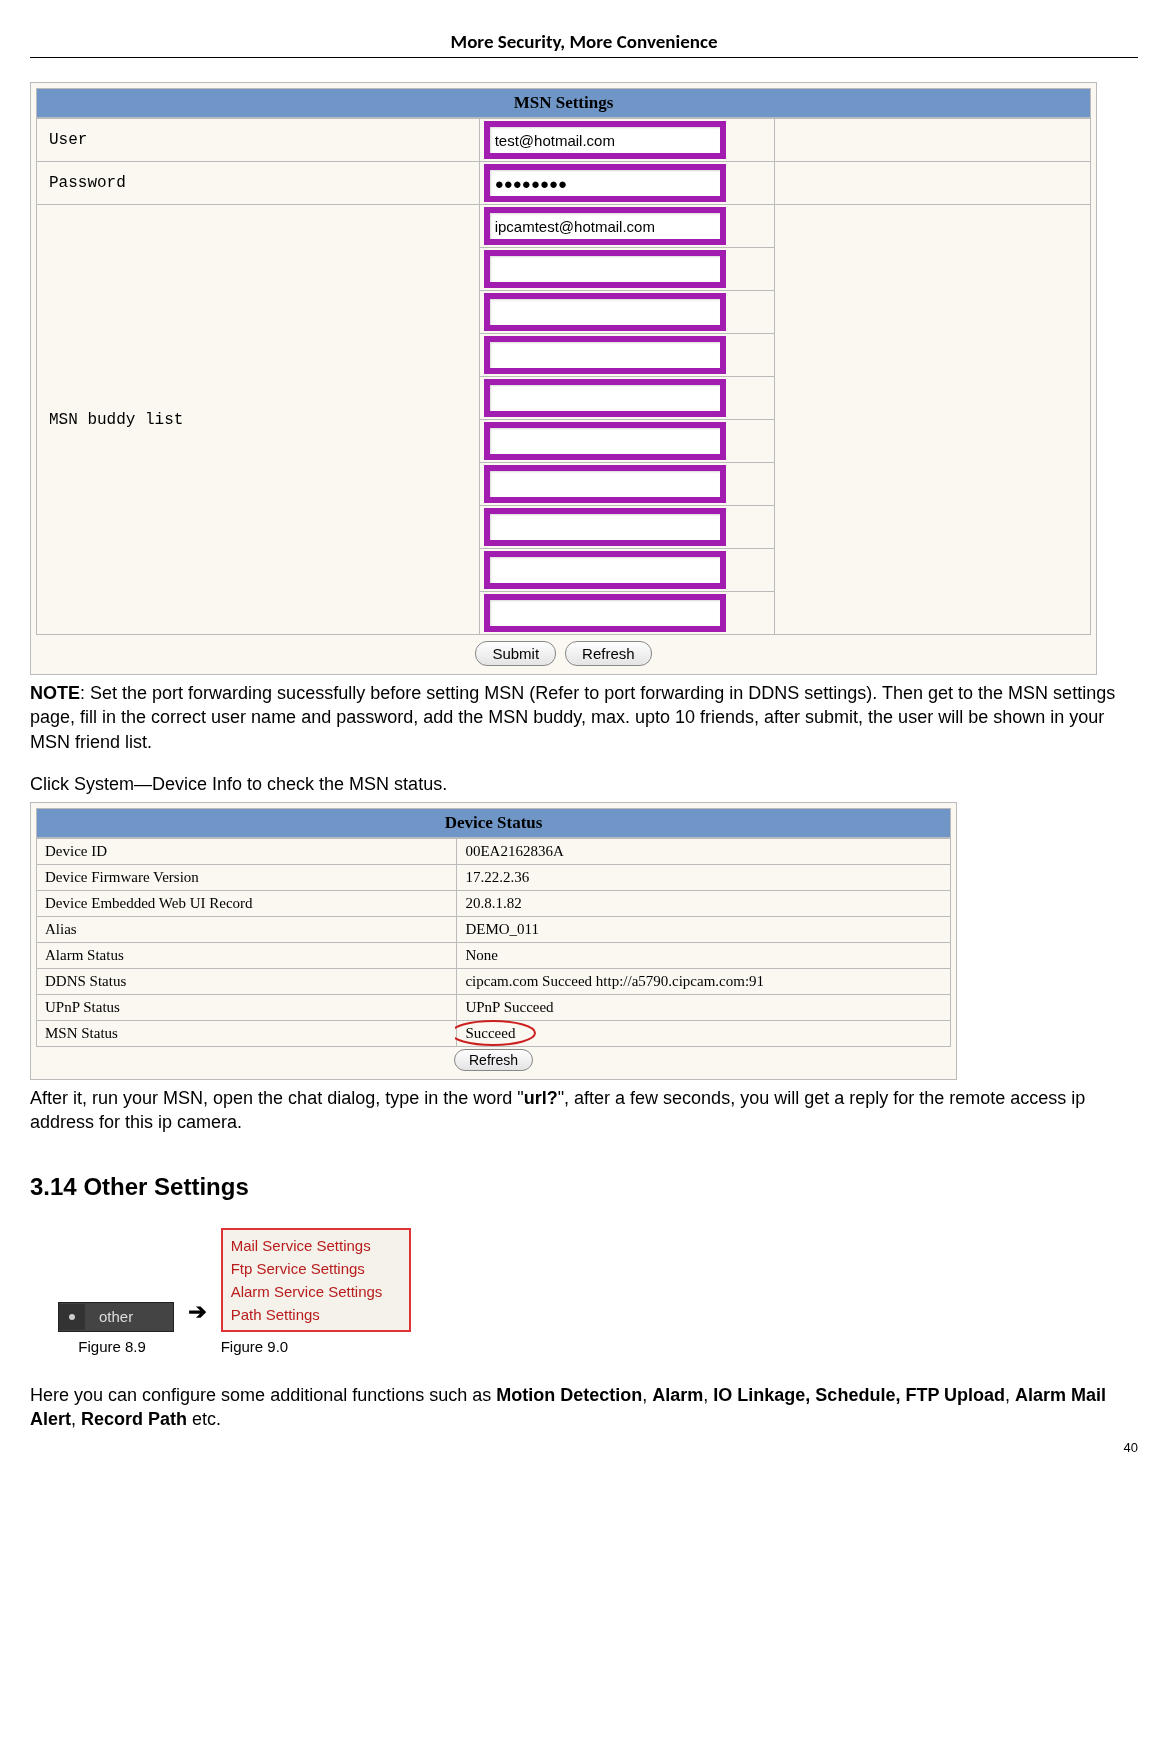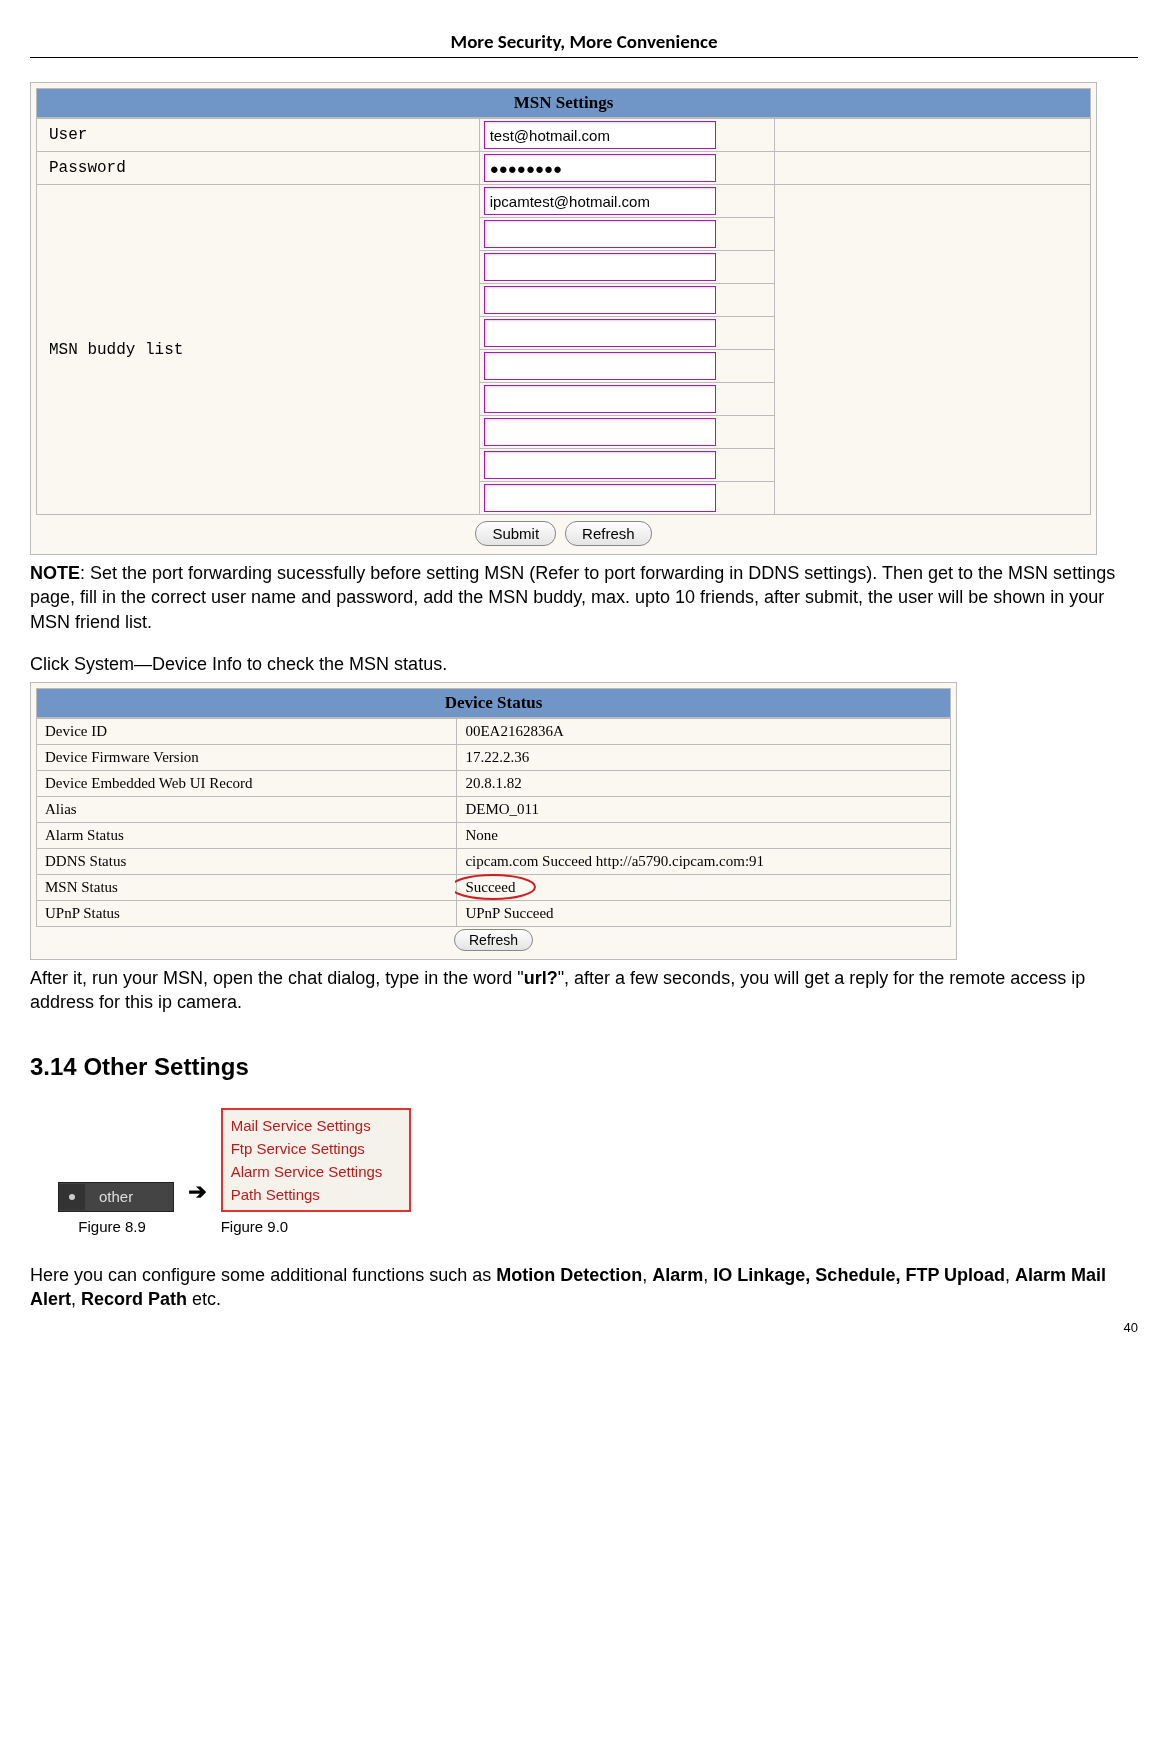--- a/index.html
+++ b/index.html
@@ -59,21 +59,21 @@
     padding-left: 12px;
   }
   table.form-table td.input-cell {
     width: 28%;
     padding: 2px 4px;
   }
   table.form-table td.extra-cell { background: #fbf8f1; }
   .text-input {
     font-family: Arial, sans-serif;
     font-size: 15px;
-    border: 1px solid #a21caf;
+    border: 6px solid #a21caf;
     box-shadow: inset 1px 1px 2px rgba(0,0,0,0.15);
     padding: 3px 5px;
     width: 220px;
     height: 20px;
     box-sizing: content-box;
   }
   .button-bar {
     text-align: center;
     margin-top: 6px;
   }
@@ -230,34 +230,34 @@
         </tr>
     <tr>
           <td class="stl">Alarm Status</td>
           <td>None</td>
         </tr>
     <tr>
           <td class="stl">DDNS Status</td>
           <td>cipcam.com  Succeed  http://a5790.cipcam.com:91</td>
         </tr>
     <tr>
+          <td class="stl">UPnP Status</td>
+          <td>UPnP Succeed</td>
+        </tr>
+    <tr>
           <td class="stl">MSN Status</td>
         <td>
           <span class="circled">
             <span>Succeed</span>
             <svg width="90" height="30">
                 <ellipse cx="38" cy="14" rx="42" ry="12" fill="none" stroke="#cc2020" stroke-width="2"></ellipse>
               </svg>
           </span>
         </td>
     </tr>
-    <tr>
-          <td class="stl">UPnP Status</td>
-          <td>UPnP Succeed</td>
-        </tr>
   </tbody>
     </table>
   <div class="button-bar" style="margin-top:2px;">
     <button class="btn" style="padding:2px 14px;font-size:14px;">Refresh</button>
   </div>
 </div>
 
 <p><span>After it, run your MSN, open the chat dialog, type in the word "</span><b>url?</b><span>", after a few seconds, you will get a reply for the remote access ip address for this ip camera.</span></p>
 
 <h2 class="sec">3.14 Other Settings</h2>

